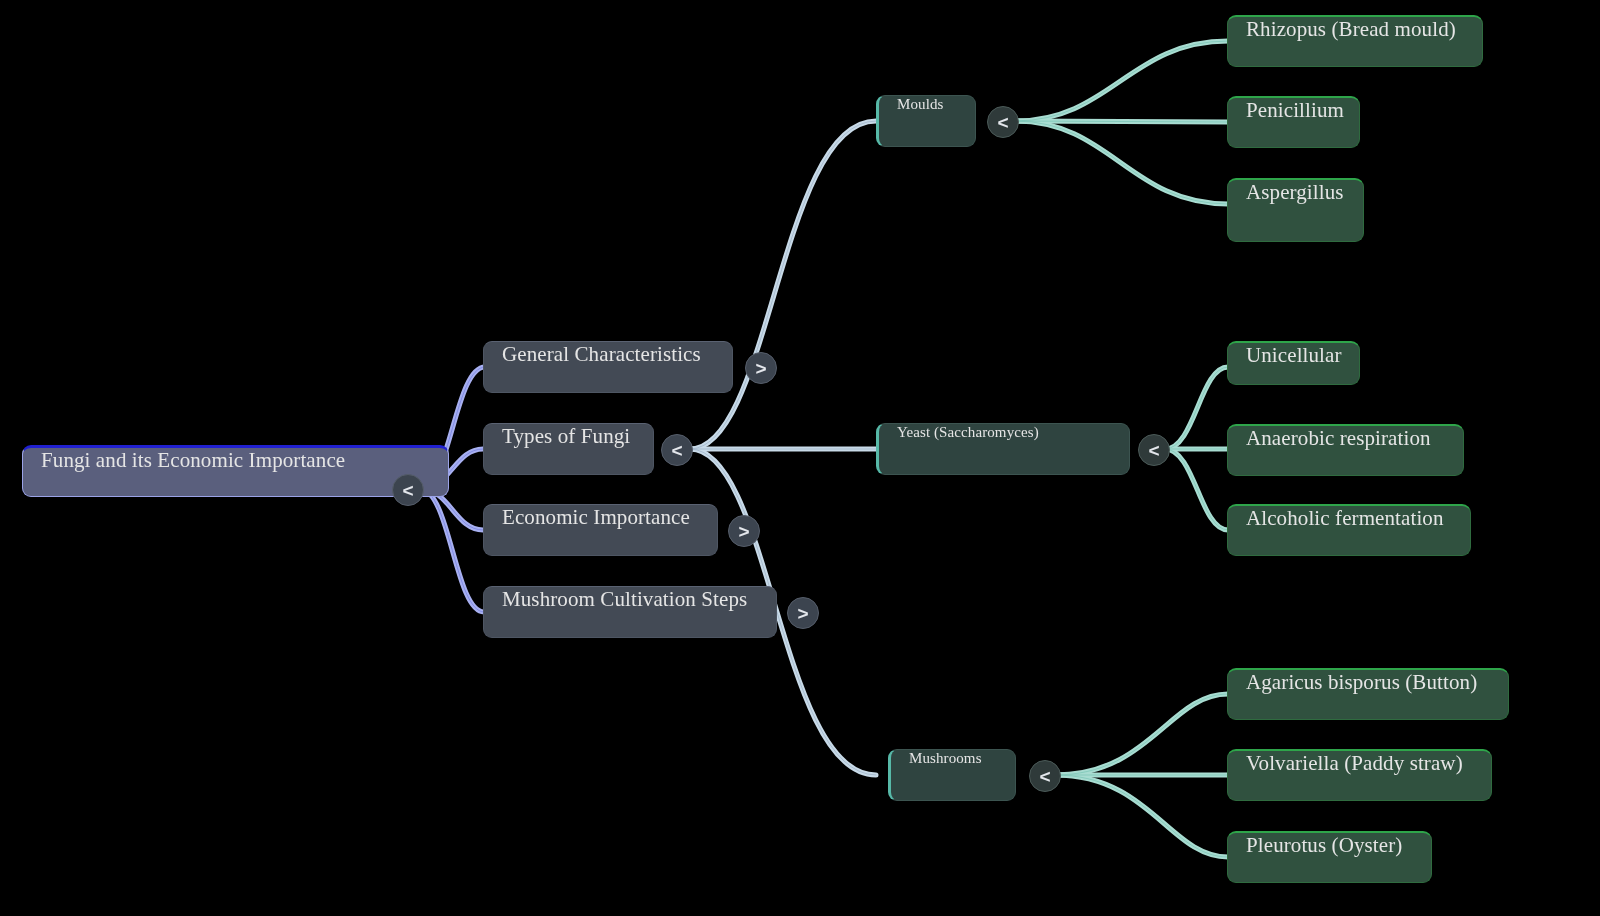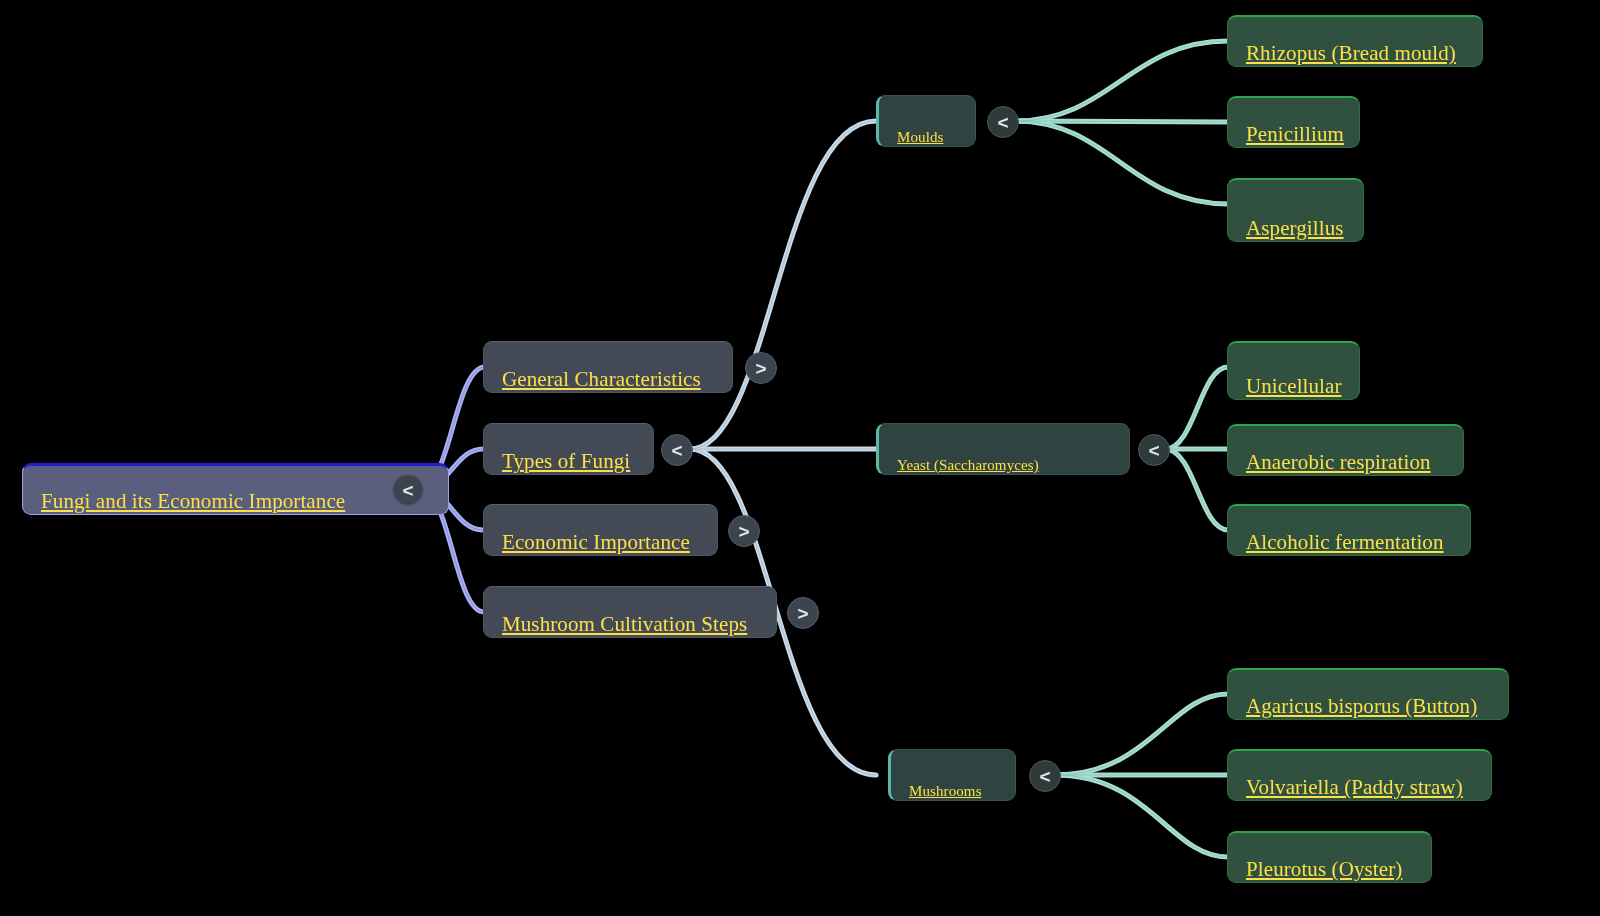--- a/index.html
+++ b/index.html
@@ -19,27 +19,26 @@
     position: absolute;
     left: 0; top: 0;
     width: 1600px;
     height: 916px;
     pointer-events: none;
   }
   .node {
     position: absolute;
     box-sizing: border-box;
     display: flex;
-    align-items: flex-end;
+    align-items: flex-start;
     border-radius: 9px;
-    color: #fde047;
+    color: #e5e5e5;
     white-space: nowrap;
     padding: 0 18px;
     letter-spacing: .1px;
-    text-decoration: underline;
   }
   .node-root {
     background: #5a5f7d;
     border: 1px solid #9ba3e8;
     border-top: 3px solid #2020d0;
     font-size: 21px;
   }
   .node-l1 {
     background: #434a55;
     border: 1px solid #4e5663;
@@ -141,21 +140,21 @@
         <path d="M 1055,775 C 1150,775 1170,857 1228,857"></path>
       </g>
       <g stroke="#6fbfae" stroke-width="0.8" opacity="0.75">
         <path d="M 1055,775 C 1150,775 1170,694 1228,694"></path>
         <path d="M 1055,775 L 1228,775"></path>
         <path d="M 1055,775 C 1150,775 1170,857 1228,857"></path>
       </g>
     </g>
   </svg>
 
-  <div class="node node-root" style="left:22px; top:463px; width:427px; height:52px;">
+  <div class="node node-root" style="left:22px; top:445px; width:427px; height:52px;">
     <span>Fungi and its Economic Importance</span>
   </div>
   <div class="toggle" style="left:392px; top:474px;">
     <span>&lt;</span>
   </div>
 
   <div class="node node-l1" style="left:483px; top:341px; width:250px; height:52px;">
     <span>General Characteristics</span>
   </div>
   <div class="toggle" style="left:745px; top:352px;">
@@ -207,21 +206,21 @@
   <div class="node node-l3" style="left:1227px; top:15px; width:256px; height:52px;">
     <span>Rhizopus (Bread mould)</span>
   </div>
   <div class="node node-l3" style="left:1227px; top:96px; width:133px; height:52px;">
     <span>Penicillium</span>
   </div>
   <div class="node node-l3" style="left:1227px; top:178px; width:137px; height:64px;">
     <span>Aspergillus</span>
   </div>
 
-  <div class="node node-l3" style="left:1227px; top:341px; width:133px; height:59px;">
+  <div class="node node-l3" style="left:1227px; top:341px; width:133px; height:44px;">
     <span>Unicellular</span>
   </div>
   <div class="node node-l3" style="left:1227px; top:424px; width:237px; height:52px;">
     <span>Anaerobic respiration</span>
   </div>
   <div class="node node-l3" style="left:1227px; top:504px; width:244px; height:52px;">
     <span>Alcoholic fermentation</span>
   </div>
 
   <div class="node node-l3" style="left:1227px; top:668px; width:282px; height:52px;">

